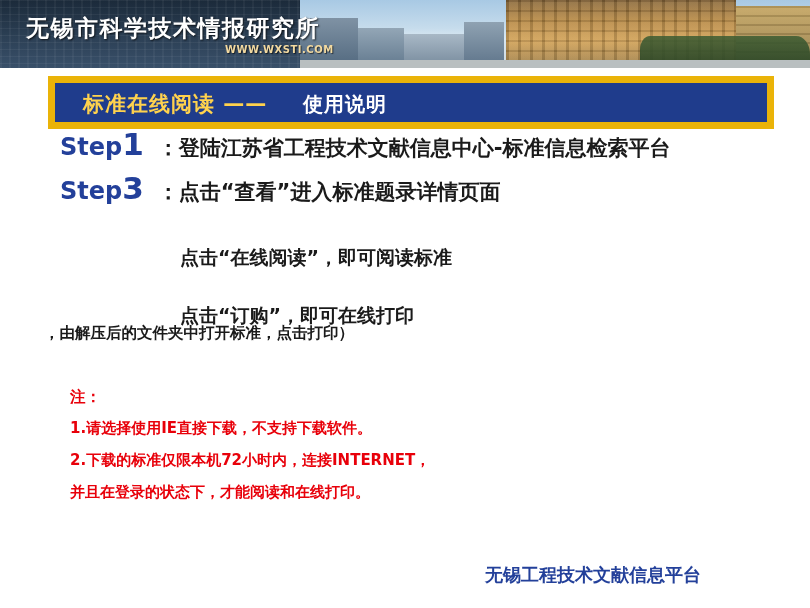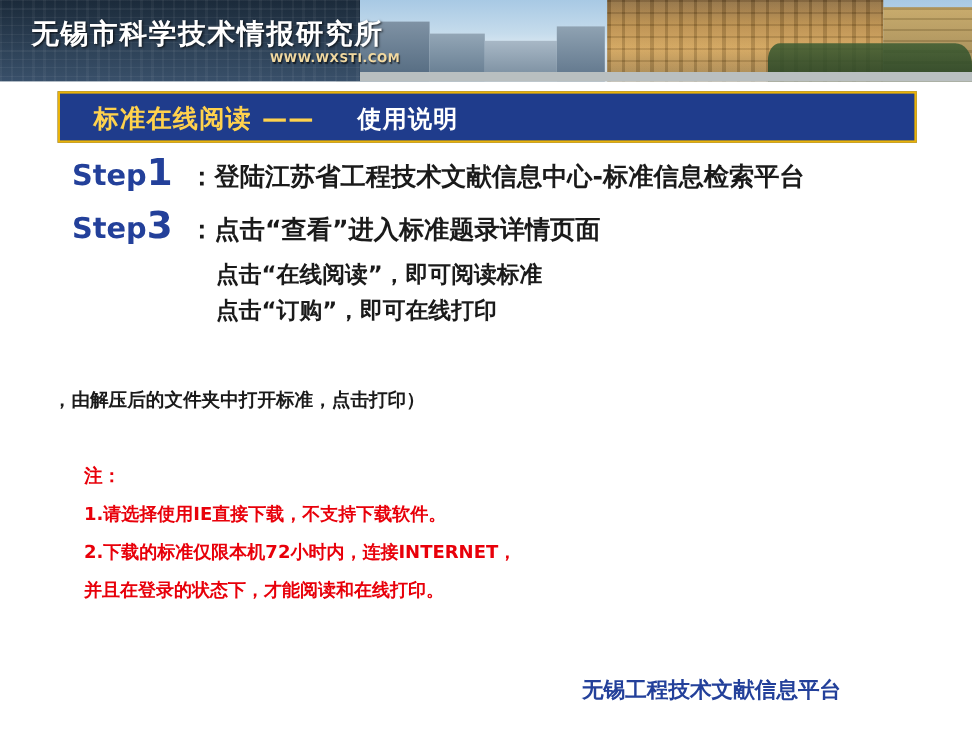--- a/index.html
+++ b/index.html
@@ -144,21 +144,21 @@
   }
 
   
   .title-bar {
     position: absolute;
     left: 48px;
     top: 76px;
     width: 712px;
     height: 39px;
     background: #1f3c8c;
-    border: 2px solid #eab308;
+    border: 7px solid #eab308;
   }
   .title-main {
     position: absolute;
     left: 28px;
     top: 7px;
     font-size: 21px;
     font-weight: bold;
     color: #ffd24d;
     font-family: "DejaVu Sans", "Liberation Sans", sans-serif;
     letter-spacing: 1px;
@@ -215,20 +215,21 @@
   
   .sub-line {
     position: relative;
     color: #1a1a1a;
     font-size: 19px;
     font-weight: bold;
     font-family: "DejaVu Sans", "Liberation Sans", sans-serif;
     margin-left: 120px;
     line-height: 30px;
     white-space: nowrap;
+    margin-top: 28px;
   }
 
   
   .paren-block {
     position: absolute;
     left: 58px;
     top: 320px;
     width: 742px;
   }
   .paren-line {

